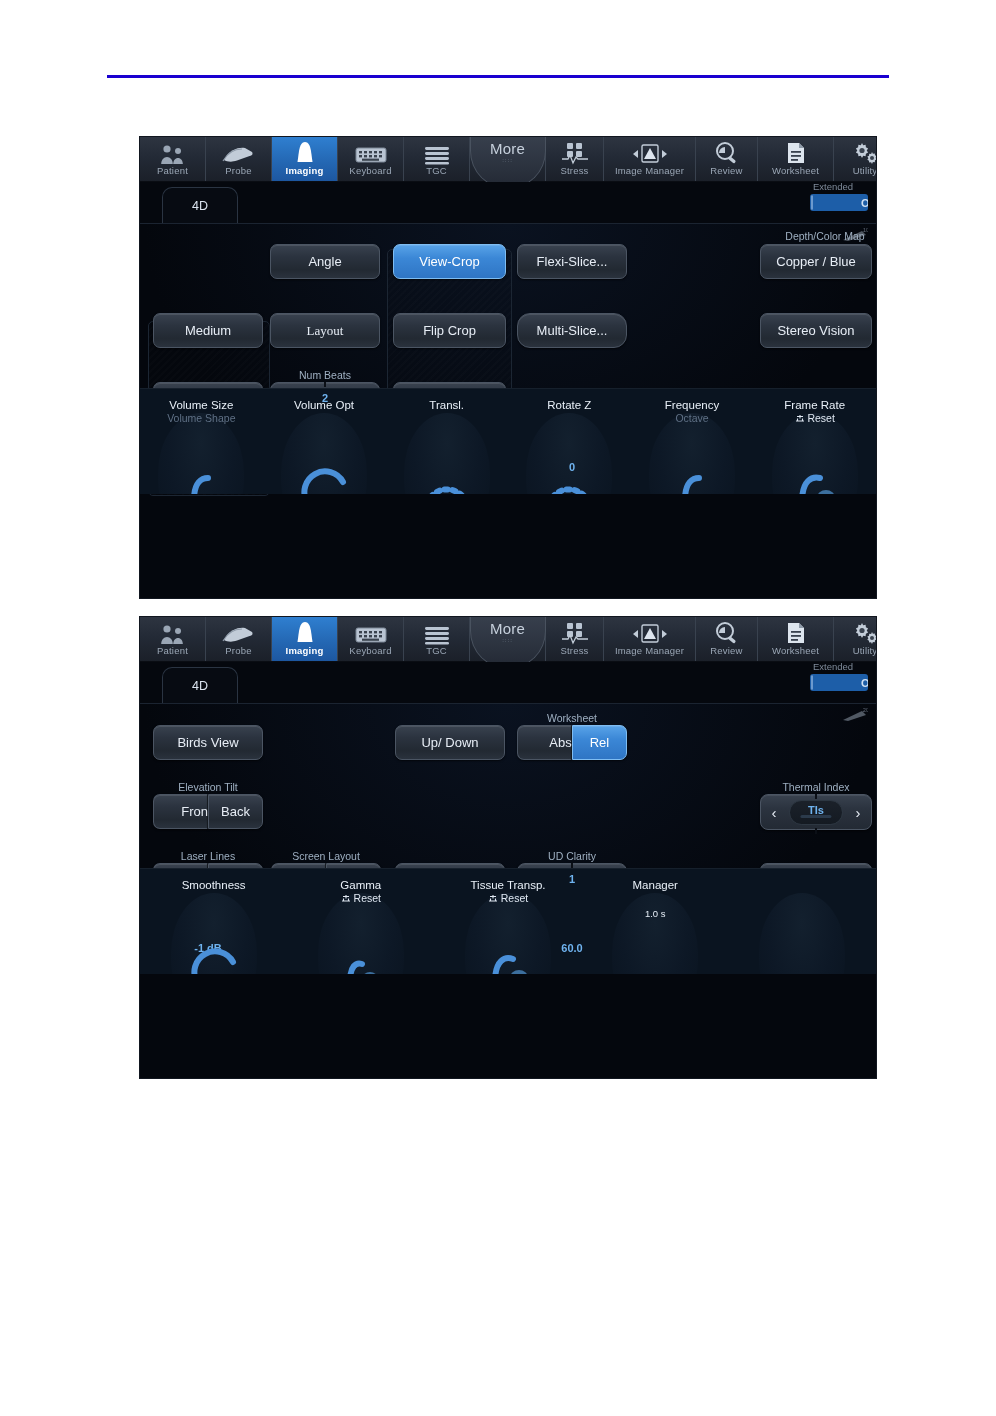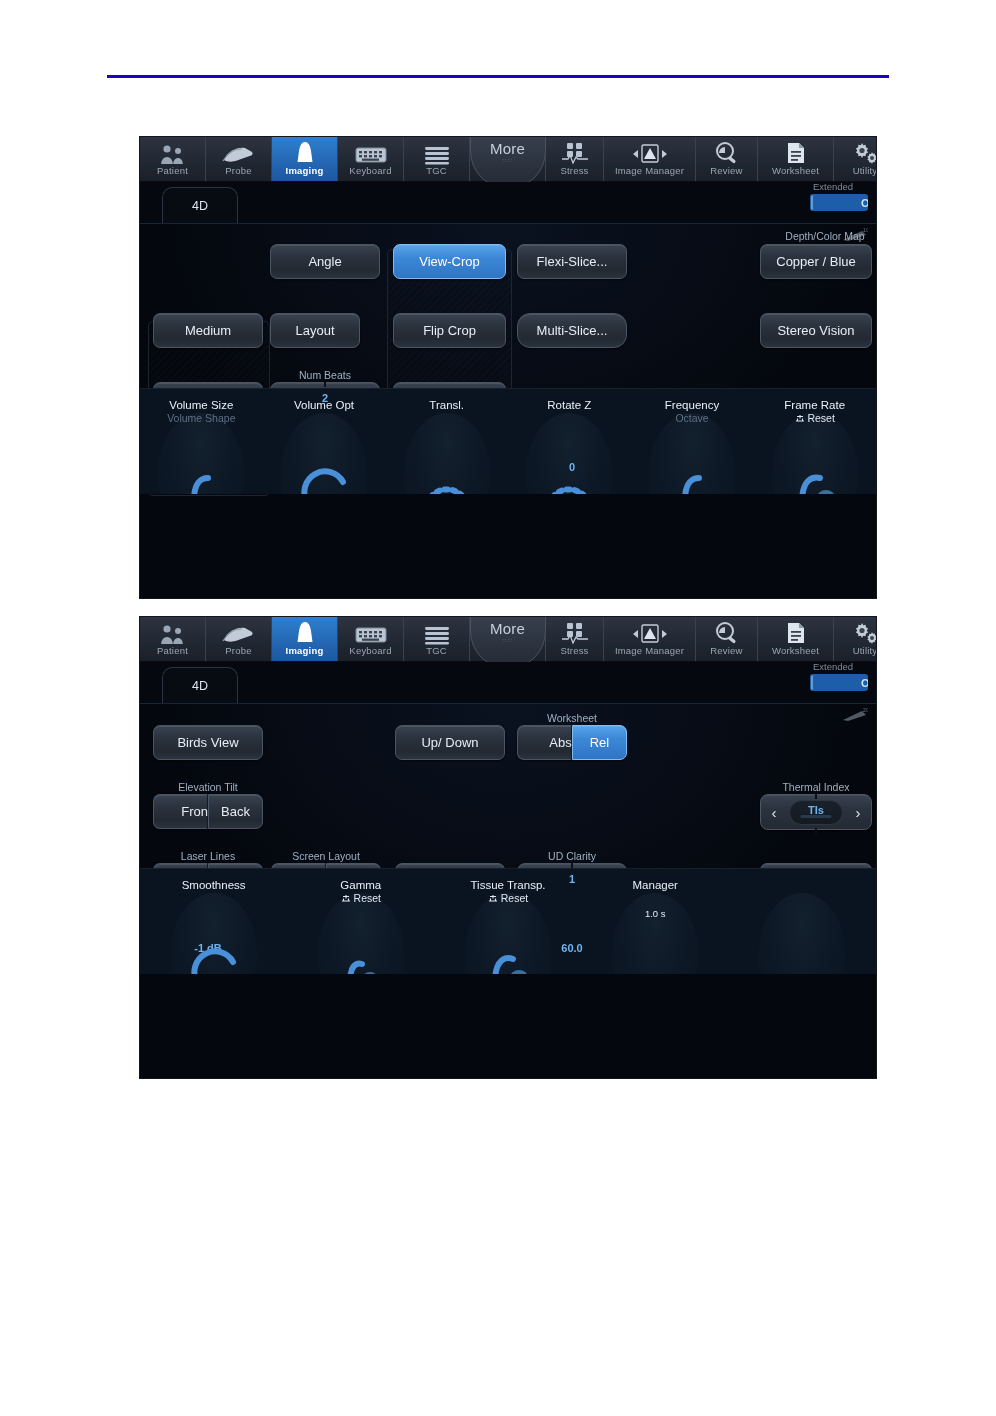--- a/index.html
+++ b/index.html
@@ -371,21 +371,21 @@
 
       <div class="group" style="left:8px; top:69px; width:122px; height:175px;">
         <span class="g-lbl">4D</span>
       </div>
 
       <div class="group" style="left:247px; top:-3px; width:125px; height:196px;">
         <span class="g-lbl">Crop</span>
       </div>
 
       <div class="btn" style="left:130px; top:20px; width:110px; height:35px;">Angle</div>
-      <div class="btn" style="left:130px; top:89px; width:90px; height:35px;">Layout</div>
+      <div class="btn" style="left:130px; top:89px; width:110px; height:35px;font-family:Liberation Serif, serif;">Layout</div>
       <div class="btn" style="left:130px; top:227px; width:110px; height:35px;">Multi Beat</div>
 
       <div class="btn" style="left:13px; top:89px; width:110px; height:35px;">Medium</div>
       <div class="btn" style="left:13px; top:158px; width:110px; height:35px;">Large</div>
       <div class="btn" style="left:13px; top:227px; width:110px; height:35px; font-size:12px;">4D Zoom Prepare</div>
 
       <div class="btn sel" style="left:253px; top:20px; width:113px; height:35px;">View-Crop</div>
       <div class="btn" style="left:253px; top:89px; width:113px; height:35px;">Flip Crop</div>
       <div class="btn" style="left:253px; top:158px; width:113px; height:35px;">2 Click Crop</div>
 

